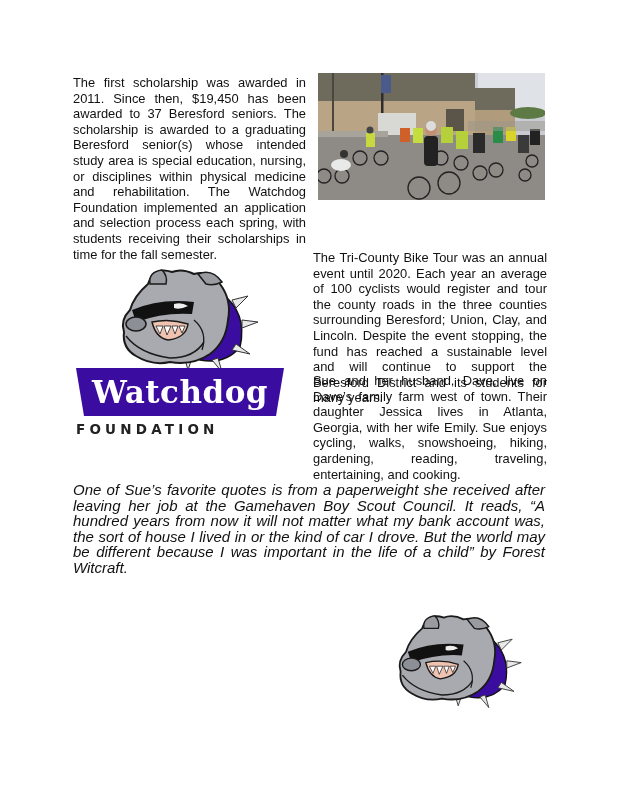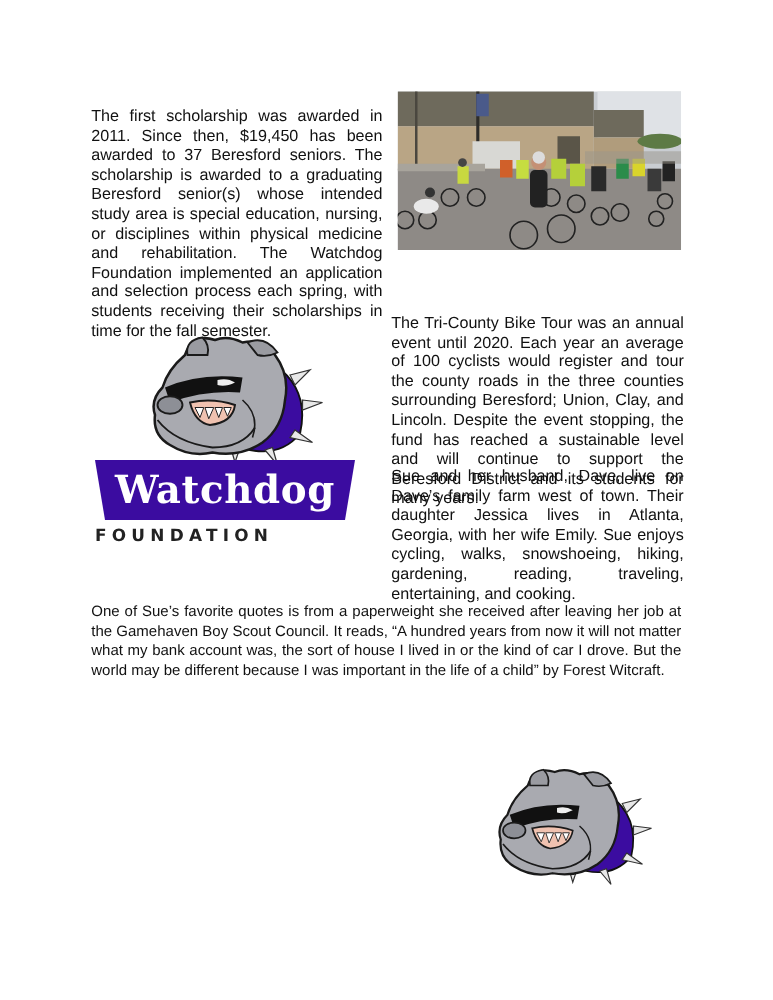--- a/index.html
+++ b/index.html
@@ -1,22 +1,22 @@
 <!DOCTYPE html>
 <html><head>
 <meta charset="utf-8">
 <style>
   html, body { margin: 0; padding: 0; background: #ffffff; }
   body { width: 618px; height: 800px; position: relative; overflow: hidden;
          font-family: "Liberation Sans", sans-serif; color: #111; }
   .para { position: absolute; font-size: 12.9px; line-height: 15.6px; text-align: justify; margin: 0; }
-  #p1 { left: 73px; top: 85px; width: 233px; }
+  #p1 { left: 73px; top: 75px; width: 233px; }
   #p2 { left: 313px; top: 238px; width: 234px; margin-top: 12px; }
   #p3 { left: 313px; top: 373px; width: 234px; }
-  #p4 { left: 73px; top: 482px; width: 472px; font-size: 12px; }
+  #p4 { left: 73px; top: 482px; width: 472px; font-style: italic; font-size: 15px; }
   .photo { position: absolute; left: 318px; top: 73px; width: 227px; height: 127px; overflow: hidden; }
   .photo svg { display: block; }
   .logo { position: absolute; left: 70px; top: 262px; width: 220px; height: 180px; }
   .dog-small { position: absolute; left: 388px; top: 600px; width: 135px; height: 118px; }
   .banner { position: absolute; left: 76px; top: 368px; width: 208px; height: 48px; }
   .banner-text { position: absolute; left: 76px; top: 368px; width: 208px; height: 48px;
                  display: flex; align-items: center; justify-content: center;
                  color: #fff; font-family: "DejaVu Serif", serif; font-weight: bold; font-size: 31px; letter-spacing: 0.5px; }
   .foundation { position: absolute; left: 76px; top: 421px; width: 208px; text-align: left;
                 font-family: "DejaVu Sans", sans-serif; font-weight: bold; font-size: 13.5px; letter-spacing: 4.2px; color: #222; }

